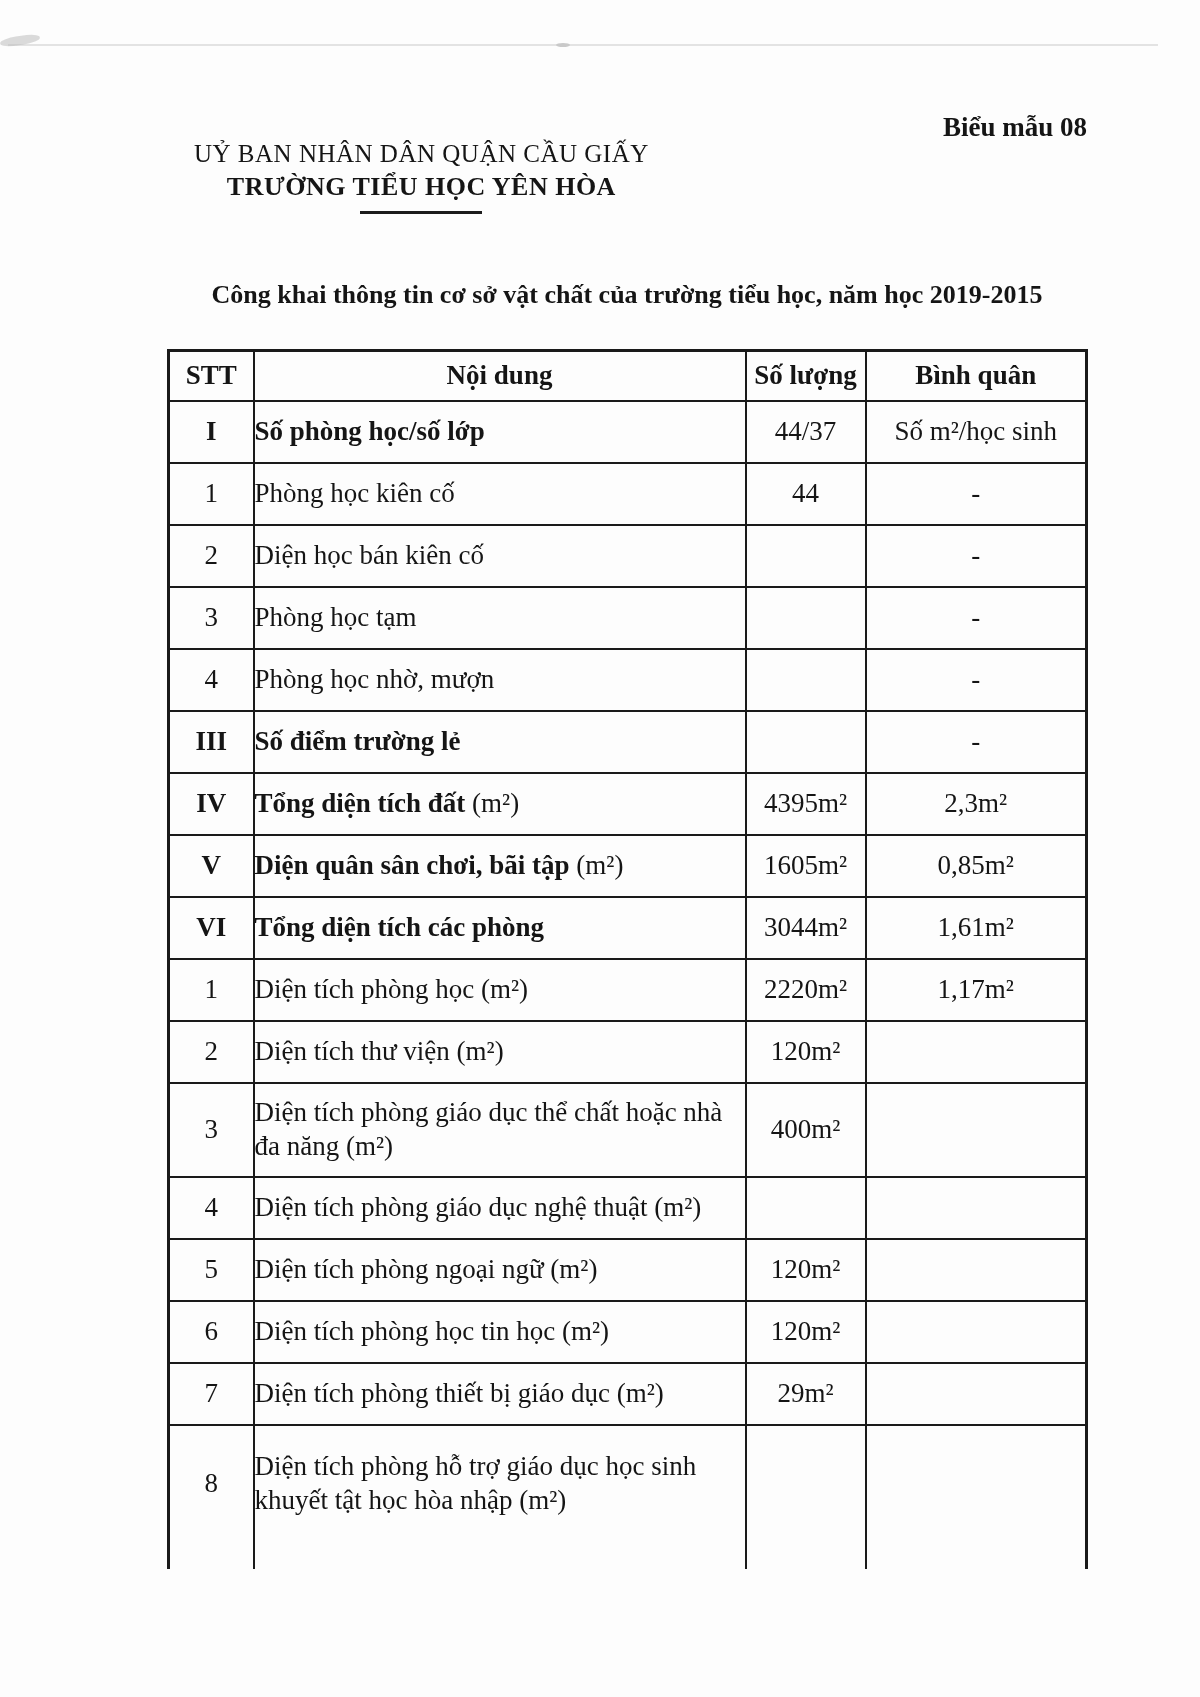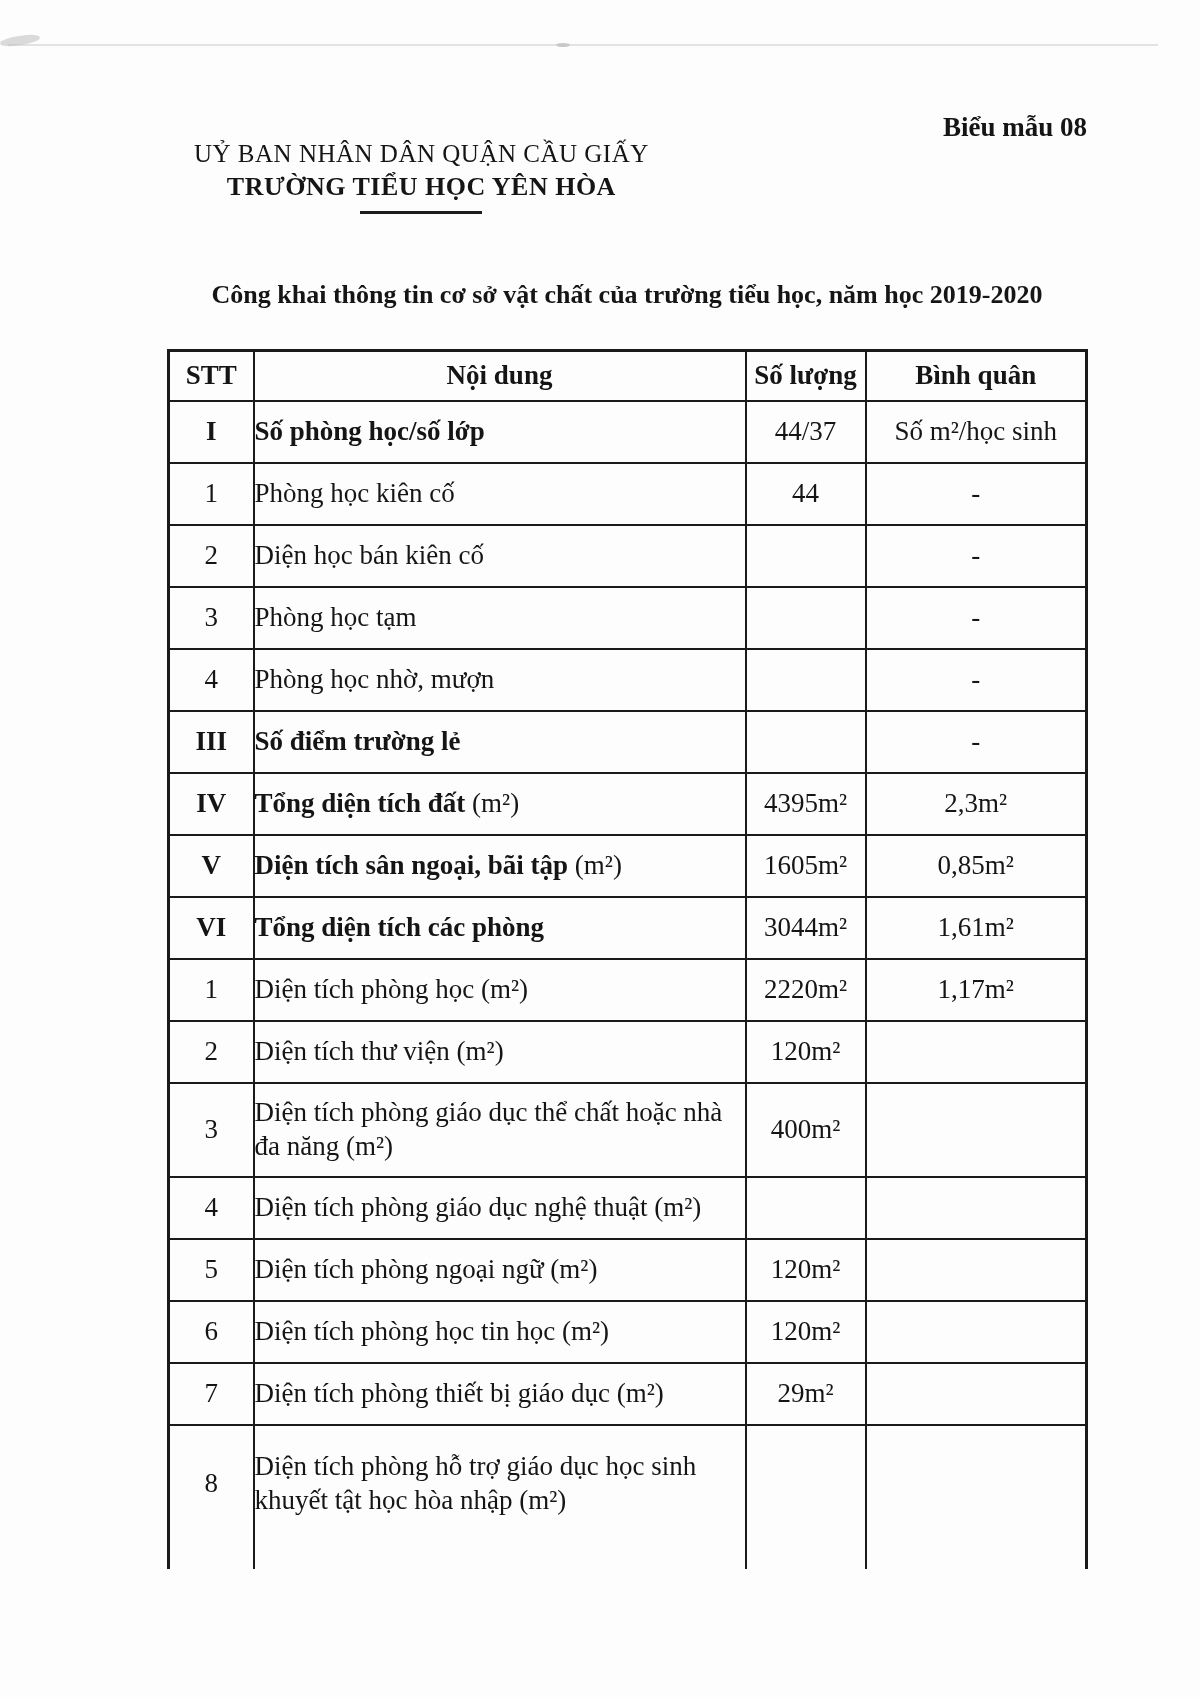--- a/index.html
+++ b/index.html
@@ -78,21 +78,21 @@
   <div class="artifact-dot"></div>
 
   <div class="form-code">Biểu mẫu 08</div>
 
   <div class="org-block">
     <div class="org-line1">UỶ BAN NHÂN DÂN QUẬN CẦU GIẤY</div>
     <div class="org-line2">TRƯỜNG TIỂU HỌC YÊN HÒA</div>
     <div class="org-rule"></div>
   </div>
 
-  <div class="doc-subtitle">Công khai thông tin cơ sở vật chất của trường tiểu học, năm học 2019-2020</div>
+  <div class="doc-subtitle">Công khai thông tin cơ sở vật chất của trường tiểu học, năm học 2019-2015</div>
 
   <div class="tbl-wrap">
     <table class="facilities">
       <colgroup>
         <col class="w-stt">
           <col class="w-content">
           <col class="w-qty">
           <col class="w-avg">
       </colgroup>
       <thead>
@@ -150,21 +150,21 @@
 
         <tr class="section">
           <td class="c-stt">IV</td>
           <td class="c-content"><span>Tổng diện tích đất</span><span class="suffix"> (m²)</span></td>
           <td class="c-qty">4395m²</td>
           <td class="c-avg">2,3m²</td>
         </tr>
 
         <tr class="section">
           <td class="c-stt">V</td>
-          <td class="c-content"><span>Diện tích sân ngoại, bãi tập</span><span class="suffix"> (m²)</span></td>
+          <td class="c-content"><span>Diện quân sân chơi, bãi tập</span><span class="suffix"> (m²)</span></td>
           <td class="c-qty">1605m²</td>
           <td class="c-avg">0,85m²</td>
         </tr>
 
         <tr class="section">
           <td class="c-stt">VI</td>
           <td class="c-content"><span>Tổng diện tích các phòng</span><span class="suffix"></span></td>
           <td class="c-qty">3044m²</td>
           <td class="c-avg">1,61m²</td>
         </tr>

